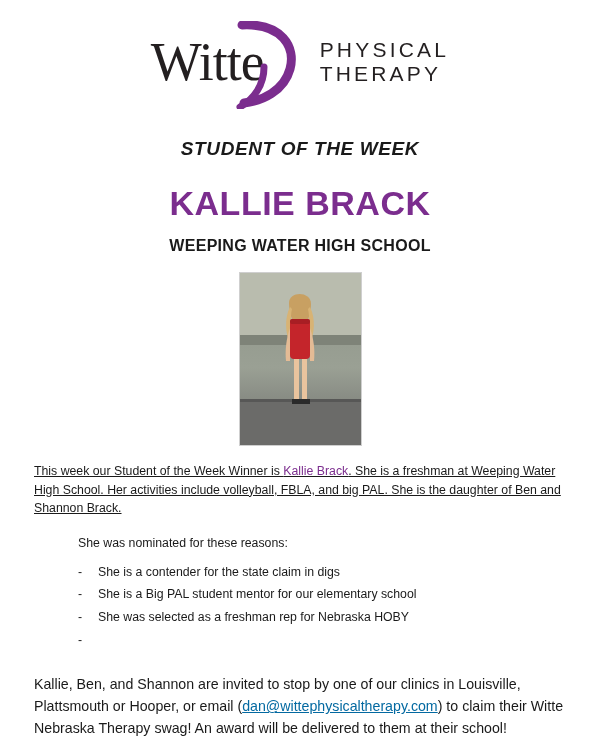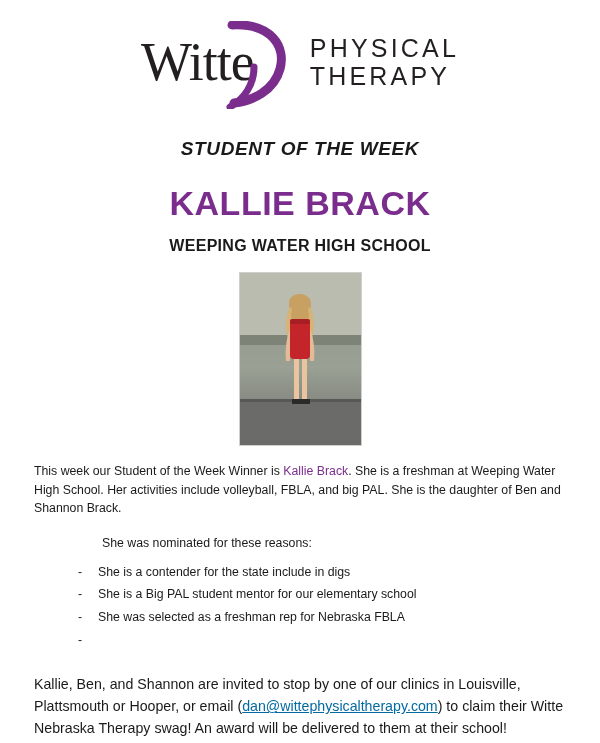--- a/index.html
+++ b/index.html
@@ -48,21 +48,21 @@
     position: absolute;
     right: -34px;
     top: -14px;
     width: 74px;
     height: 88px;
     pointer-events: none;
   }
   .logo-text {
     margin-left: 46px;
     line-height: 1.12;
-    font-size: 25px;
+    font-size: 21px;
     letter-spacing: 3.2px;
     color: #231f20;
     font-family: "Liberation Sans", sans-serif;
   }
   .logo-text div { white-space: nowrap; }
 
   
   .sotw-title {
     text-align: center;
     font-size: 19px;
@@ -100,27 +100,28 @@
     border: 1px solid #cfcfcf;
   }
   .photo-wrap svg { display: block; }
 
   
   .body-text {
     font-size: 12.3px;
     line-height: 1.52;
     color: #1a1a1a;
     margin-top: 16px;
+    text-decoration: underline;
   }
   .accent-link {
     color: #7b2d8e;
   }
   .nominated {
     margin-top: 16px;
-    margin-left: 68px;
+    margin-left: 44px;
     font-size: 12.3px;
     line-height: 1.5;
   }
   .reasons {
     margin: 8px 0 0 44px;
     padding: 0;
     list-style: none;
     font-size: 12.3px;
     line-height: 1.85;
   }
@@ -195,29 +196,29 @@
   </div>
 
   <div class="body-text">
     <span>This week our Student of the Week Winner is </span><span class="accent-link">Kallie Brack</span><span>. She is a freshman at Weeping Water High School. Her activities include volleyball, FBLA, and big PAL. She is the daughter of Ben and Shannon Brack.</span>
   </div>
 
   <div class="nominated">She was nominated for these reasons:</div>
   <ul class="reasons">
     <li>
       <span class="dash">-</span>
-      <span>She is a contender for the state include in digs</span>
+      <span>She is a contender for the state claim in digs</span>
     </li>
     <li>
       <span class="dash">-</span>
       <span>She is a Big PAL student mentor for our elementary school</span>
     </li>
     <li>
       <span class="dash">-</span>
-      <span>She was selected as a freshman rep for Nebraska FBLA</span>
+      <span>She was selected as a freshman rep for Nebraska HOBY</span>
     </li>
     <li>
       <span class="dash">-</span>
     </li>
   </ul>
 
   <div class="closing">
     <span>Kallie, Ben, and Shannon are invited to stop by one of our clinics in Louisville, Plattsmouth or Hooper, or email (</span><a class="email-link" href="#">dan@wittephysicaltherapy.com</a><span>) to claim their Witte Nebraska Therapy swag! An award will be delivered to them at their school!</span>
   </div>
 

